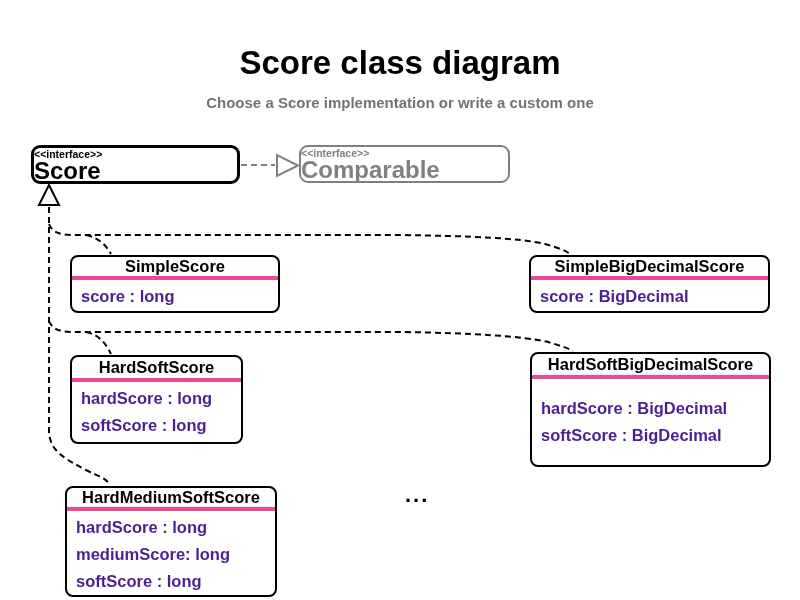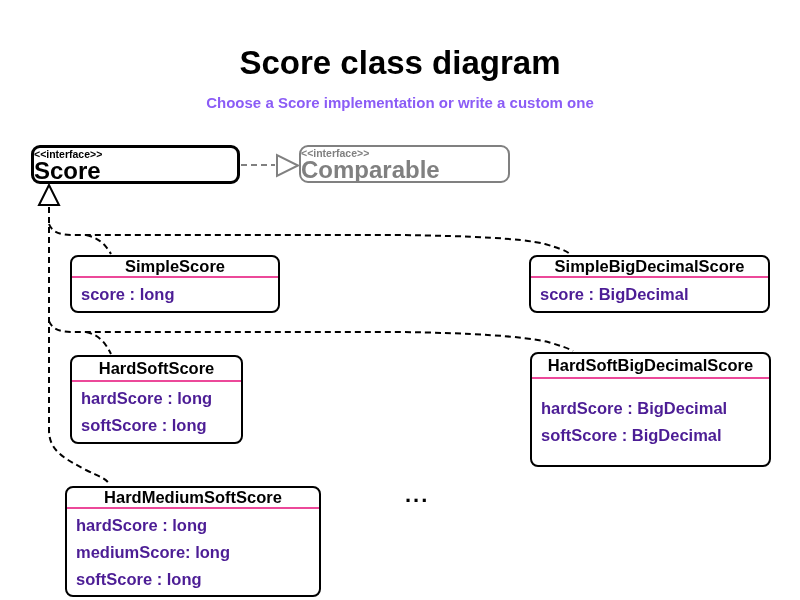--- a/index.html
+++ b/index.html
@@ -19,21 +19,21 @@
     font-size: 33px;
     font-weight: bold;
     color: #000000;
   }
   .page-subtitle {
     position: absolute;
     left: 0; top: 70px; width: 800px;
     text-align: center;
     font-size: 15px;
     font-weight: bold;
-    color: #8b5cf6;
+    color: #737373;
   }
   .connector-layer {
     position: absolute;
     left: 0; top: 0;
     width: 800px; height: 600px;
   }
   .iface-box {
     position: absolute;
     box-sizing: border-box;
     border: 3px solid #000000;
@@ -64,21 +64,21 @@
     position: absolute;
     box-sizing: border-box;
     border: 2px solid #000000;
     border-radius: 8px;
     background: #ffffff;
     display: flex;
     flex-direction: column;
   }
   .class-title {
     box-sizing: border-box;
-    border-bottom: 2px solid #ec4899;
+    border-bottom: 4px solid #ec4899;
     text-align: center;
     font-size: 16.5px;
     font-weight: bold;
     color: #000000;
     display: flex;
     align-items: center;
     justify-content: center;
     white-space: nowrap;
   }
   .class-attrs {
@@ -162,21 +162,21 @@
   </div>
 
   <div class="class-box" style="left:530px; top:328px; width:241px; height:115px;">
     <div class="class-title" style="height:25px;">HardSoftBigDecimalScore</div>
     <div class="class-attrs">
       <div class="attr-row">hardScore : BigDecimal</div>
       <div class="attr-row">softScore : BigDecimal</div>
     </div>
   </div>
 
-  <div class="class-box" style="left:65px; top:462px; width:256px; height:111px;">
+  <div class="class-box" style="left:65px; top:462px; width:212px; height:111px;">
     <div class="class-title" style="height:24px;">HardMediumSoftScore</div>
     <div class="class-attrs">
       <div class="attr-row">hardScore : long</div>
       <div class="attr-row">mediumScore: long</div>
       <div class="attr-row">softScore : long</div>
     </div>
   </div>
 
   <div class="ellipsis-label">...</div>
 

